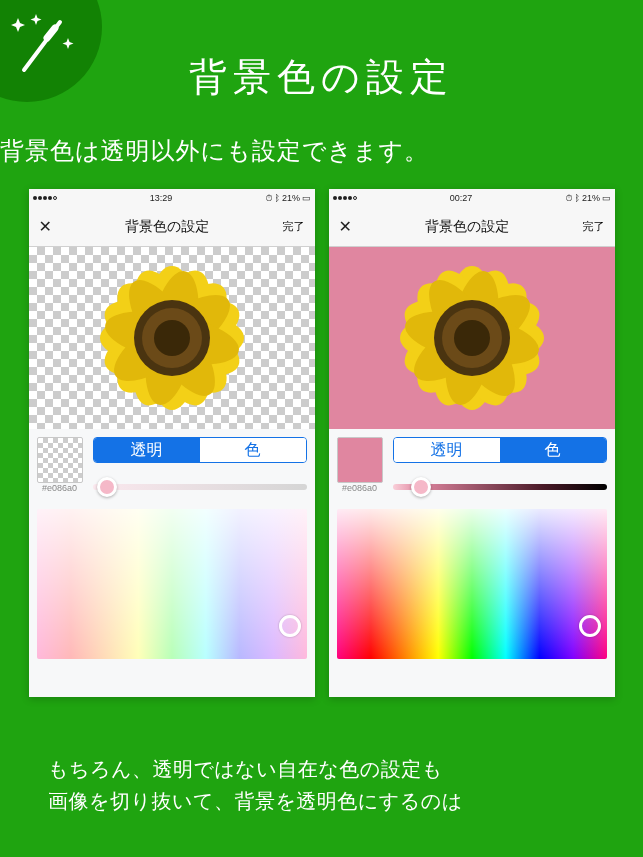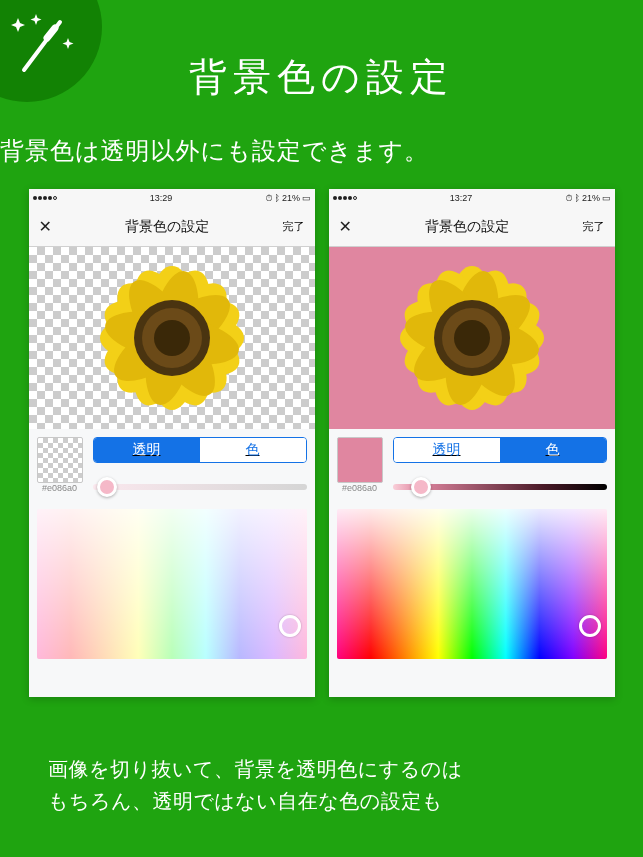--- a/index.html
+++ b/index.html
@@ -65,21 +65,21 @@
   background-image:
     linear-gradient(45deg,#ccc 25%,transparent 25%,transparent 75%,#ccc 75%),
     linear-gradient(45deg,#ccc 25%,#fff 25%,#fff 75%,#ccc 75%);
   background-size: 10px 10px; background-position: 0 0, 5px 5px;
 }
 .swatch.solid { background: #e086a0; }
 .hex { font-size: 9px; color: #888; text-align: center; margin-top: 0; }
 .right-col { flex: 1; }
 .seg {
   display: flex; height: 26px; border: 1px solid #1472e6; border-radius: 4px;
-  overflow: hidden; font-size: 14px; text-decoration: underline;
+  overflow: hidden; font-size: 16px;
 }
 .seg-opt {
   flex: 1; display: flex; align-items: center; justify-content: center;
   color: #1472e6; background: #fff;
 }
 .seg-opt.active { background: #1472e6; color: #fff; }
 .slider-wrap { margin-top: 14px; position: relative; height: 20px; }
 .slider-track {
   height: 6px; border-radius: 3px; position: absolute; top: 7px; left: 0; right: 0;
 }
@@ -210,21 +210,21 @@
     <div class="statusbar">
       <div class="status-left">
         <span class="dots">
           <span class="dot"></span>
             <span class="dot"></span>
             <span class="dot"></span>
             <span class="dot"></span>
             <span class="dot empty"></span>
         </span>
       </div>
-      <span>13:27</span>
+      <span>00:27</span>
       <div class="status-right">
         <span>⏱</span>
         <span>ᛒ</span>
         <span>21%</span>
         <span>▭</span>
       </div>
     </div>
     <div class="navbar">
       <span class="nav-close">✕</span>
       <span class="nav-title">背景色の設定</span>
@@ -269,15 +269,15 @@
         </div>
       </div>
       <div class="spectrum vivid">
         <div class="picker-ring"></div>
       </div>
     </div>
   </div>
 </div>
 
 <div class="footer">
+  <div>もちろん、透明ではない自在な色の設定も</div>
   <div>画像を切り抜いて、背景を透明色にするのは</div>
-  <div>もちろん、透明ではない自在な色の設定も</div>
 </div>
 
 </body></html>

